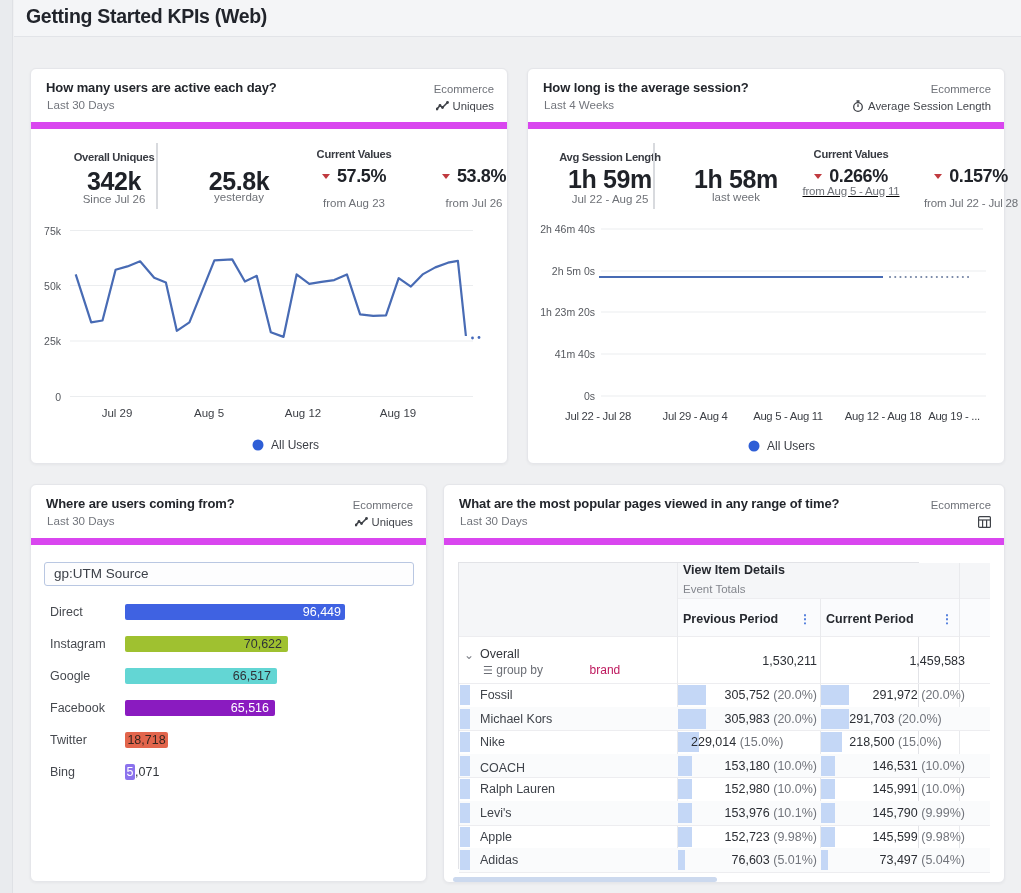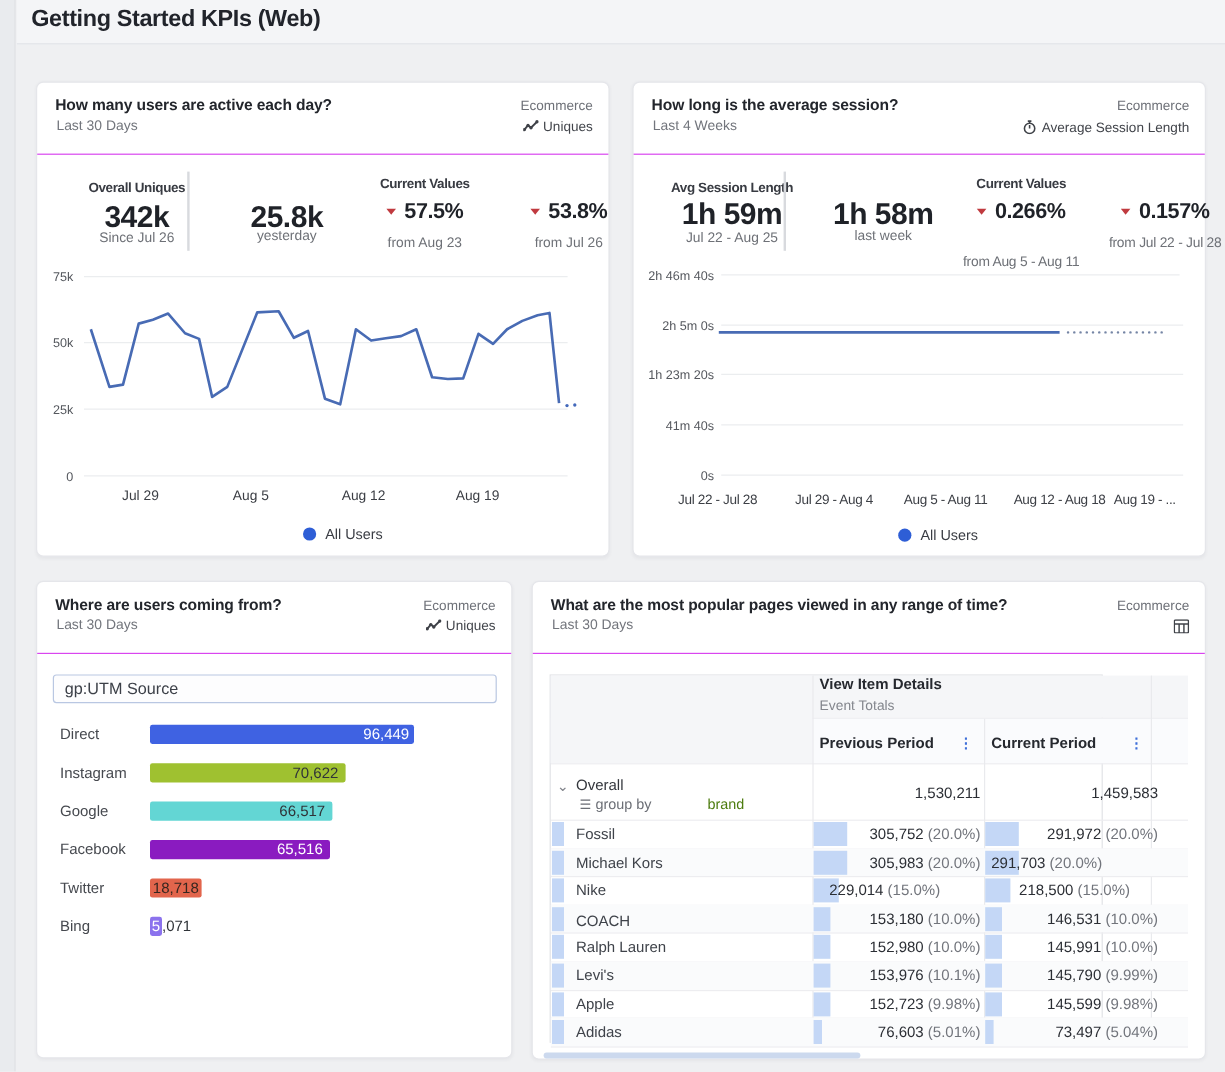--- a/index.html
+++ b/index.html
@@ -6,21 +6,21 @@
 html,body { width:1021px; height:893px; overflow:hidden; }
 body { font-family:"Liberation Sans", sans-serif; background:#eff0f2; position:relative; }
 .leftstrip { position:absolute; left:0; top:0; width:13px; height:893px; background:#e9ebee; border-right:1px solid #dfe1e5; }
 .topband { position:absolute; left:14px; top:0; width:1007px; height:37px; background:#f4f5f7; border-bottom:1px solid #e2e4e8; }
 .pagetitle { position:absolute; left:26px; top:5px; font-size:19.5px; font-weight:700; color:#21242b; letter-spacing:-0.3px; }
 .card { position:absolute; background:#fff; border:1px solid #e5e6ea; border-radius:6px; box-shadow:0 1px 3px rgba(30,35,60,0.05); }
 #card1 { left:30px; top:68px; width:478px; height:396px; }
 #card2 { left:527px; top:68px; width:478px; height:396px; }
 #card3 { left:30px; top:484px; width:397px; height:398px; }
 #card4 { left:443px; top:484px; width:562px; height:399px; }
-.chead { position:absolute; left:0; top:0; right:0; height:60px; border-bottom:1px solid #d946ef; }
+.chead { position:absolute; left:0; top:0; right:0; height:60px; border-bottom:7px solid #d946ef; }
 .ctitle { position:absolute; left:15px; top:11px; font-size:13px; font-weight:700; color:#23262c; letter-spacing:-0.1px; }
 .csub { position:absolute; left:16px; top:29px; font-size:11.6px; color:#72757c; }
 .cright1 { position:absolute; right:13px; top:14px; font-size:11.3px; color:#6e7178; }
 .cright2 { position:absolute; right:13px; top:31px; font-size:11.3px; color:#42454b; }
 .statlabel { font-size:11.2px; font-weight:700; color:#383b42; letter-spacing:-0.3px; }
 .statbig { font-size:25px; font-weight:700; color:#1f2228; letter-spacing:-0.4px; }
 .statsub { font-size:11.5px; color:#6e7177; }
 .statcol { position:absolute; text-align:center; width:160px;padding-left:40px; }
 .vdiv { position:absolute; width:2px; background:#d8dade; }
 .tri { display:inline-block; width:0; height:0; border-left:4.5px solid transparent; border-right:4.5px solid transparent; border-top:5.5px solid #c03a3f; vertical-align:middle; margin-right:7px; margin-bottom:2px; }
@@ -111,21 +111,21 @@
         </svg>Average Session Length</div>
   </div>
   <div class="statcol" style="left:-18px; top:78px;"><span class="statlabel">Avg Session Length</span></div>
   <div class="statcol" style="left:-18px; top:96px;"><span class="statbig">1h 59m</span></div>
   <div class="statcol" style="left:-18px; top:120px;"><span class="statsub">Jul 22 - Aug 25</span></div>
   <div class="vdiv" style="left:125px; top:74px; height:66px;"></div>
   <div class="statcol" style="left:108px; top:96px;"><span class="statbig">1h 58m</span></div>
   <div class="statcol" style="left:108px; top:118px;"><span class="statsub">last week</span></div>
   <div class="statcol" style="left:223px; top:75px;"><span class="statlabel">Current Values</span></div>
   <div class="statcol" style="left:223px; top:97px;"><span class="tri"></span><span class="statbig" style="font-size:18px;">0.266%</span></div>
-  <div class="statcol" style="left:223px; top:140px;"><span class="statsub" style="font-size:11.5px; letter-spacing:-0.2px;">from Aug 5 - Aug 11</span></div>
+  <div class="statcol" style="left:223px; top:112px;text-decoration:underline;"><span class="statsub" style="font-size:11.5px; letter-spacing:-0.2px;">from Aug 5 - Aug 11</span></div>
   <div class="statcol" style="left:343px; top:97px;"><span class="tri"></span><span class="statbig" style="font-size:18px;">0.157%</span></div>
   <div class="statcol" style="left:343px; top:124px;"><span class="statsub" style="font-size:11.5px; letter-spacing:-0.2px;">from Jul 22 - Jul 28</span></div>
   <svg width="478" height="258" viewBox="0 0 478 258" style="position:absolute; left:0; top:140px;">
     <g stroke="#ebedef" stroke-width="1">
       <line x1="73" y1="20" x2="455" y2="20"></line>
       <line x1="73" y1="62" x2="458" y2="62"></line>
       <line x1="73" y1="103" x2="458" y2="103"></line>
       <line x1="73" y1="145" x2="458" y2="145"></line>
       <line x1="73" y1="187" x2="458" y2="187"></line>
     </g>
@@ -220,38 +220,38 @@
       <div class="colline" style="left:361px;top:36px;height:269px;"></div>
       <div class="colline" style="left:500px;height:305px;"></div>
       <div class="tcell" style="left:224px;top:0px;font-weight:700;font-size:12.5px;color:#26292f;">View Item Details</div>
       <div class="tcell" style="left:224px;top:20px;font-size:11.5px;color:#83868d;">Event Totals</div>
       <div class="tcell" style="left:224px;top:49px;font-weight:700;font-size:12.5px;color:#26292f;">Previous Period</div>
       <div class="dots3" style="position:absolute;left:340px;top:49px;">⋮</div>
       <div class="tcell" style="left:367px;top:49px;font-weight:700;font-size:12.5px;color:#26292f;">Current Period</div>
       <div class="dots3" style="position:absolute;left:482px;top:49px;">⋮</div>
       <div class="tcell" style="left:5px;top:85px;color:#80838a;font-size:12px;">⌄</div>
       <div class="tcell" style="left:21px;top:84px;color:#33363c;">Overall</div>
-      <div class="tcell" style="left:24px;top:100px;color:#6b6e75;font-size:12px;"><span style="font-size:11px;">☰</span>&nbsp;group by&nbsp; <span style="color:#4d7c0f;padding-left:40px;">brand</span></div>
+      <div class="tcell" style="left:24px;top:100px;color:#6b6e75;font-size:12px;"><span style="font-size:11px;">☰</span>&nbsp;group by&nbsp; <span style="color:#be185d;padding-left:40px;">brand</span></div>
       <div class="tcell num" style="left:232px;top:91px;width:126px;text-align:right;">1,530,211</div>
       <div class="tcell num" style="left:367px;top:91px;width:139px;text-align:right;">1,459,583</div>
       <div class="rowline" style="top:143.6px;width:531px;"></div>
       <div class="minibar" style="left:1px;top:122px;width:10px;height:20px;"></div>
       <div class="tcell" style="left:21px;top:125px;">Fossil</div>
       <div class="minibar" style="left:219px;top:122px;width:28px;height:20px;"></div>
       <div class="tcell" style="left:232px;top:125px;width:126px;text-align:right;"><span class="num">305,752</span> <span class="pct">(20.0%)</span></div>
       <div class="minibar" style="left:362px;top:122px;width:28px;height:20px;"></div>
       <div class="tcell" style="left:367px;top:125px;width:139px;text-align:right;"><span class="num">291,972</span> <span class="pct">(20.0%)</span></div>
       <div style="position:absolute;left:0;top:143.6px;width:531px;height:23.6px;background:#fafbfc;"></div>
       <div class="rowline" style="top:167.2px;width:531px;"></div>
       <div class="minibar" style="left:1px;top:145.6px;width:10px;height:20px;"></div>
       <div class="tcell" style="left:21px;top:148.6px;">Michael Kors</div>
       <div class="minibar" style="left:219px;top:145.6px;width:28px;height:20px;"></div>
       <div class="tcell" style="left:232px;top:148.6px;width:126px;text-align:right;"><span class="num">305,983</span> <span class="pct">(20.0%)</span></div>
       <div class="minibar" style="left:362px;top:145.6px;width:28px;height:20px;"></div>
-      <div class="tcell" style="left:367px;top:148.6px;width:139px;text-align:left;"><span class="num">291,703</span> <span class="pct">(20.0%)</span></div>
+      <div class="tcell" style="left:367px;top:148.6px;width:139px;text-align:center;"><span class="num">291,703</span> <span class="pct">(20.0%)</span></div>
       <div class="rowline" style="top:190.79999999999998px;width:531px;"></div>
       <div class="minibar" style="left:1px;top:169.2px;width:10px;height:20px;"></div>
       <div class="tcell" style="left:21px;top:172.2px;">Nike</div>
       <div class="minibar" style="left:219px;top:169.2px;width:21px;height:20px;"></div>
       <div class="tcell" style="left:232px;top:172.2px;width:126px;text-align:left;"><span class="num">229,014</span> <span class="pct">(15.0%)</span></div>
       <div class="minibar" style="left:362px;top:169.2px;width:21px;height:20px;"></div>
       <div class="tcell" style="left:367px;top:172.2px;width:139px;text-align:center;"><span class="num">218,500</span> <span class="pct">(15.0%)</span></div>
       <div style="position:absolute;left:0;top:190.8px;width:531px;height:23.6px;background:#fafbfc;"></div>
       <div class="rowline" style="top:214.4px;width:531px;"></div>
       <div class="minibar" style="left:1px;top:192.8px;width:10px;height:20px;"></div>

